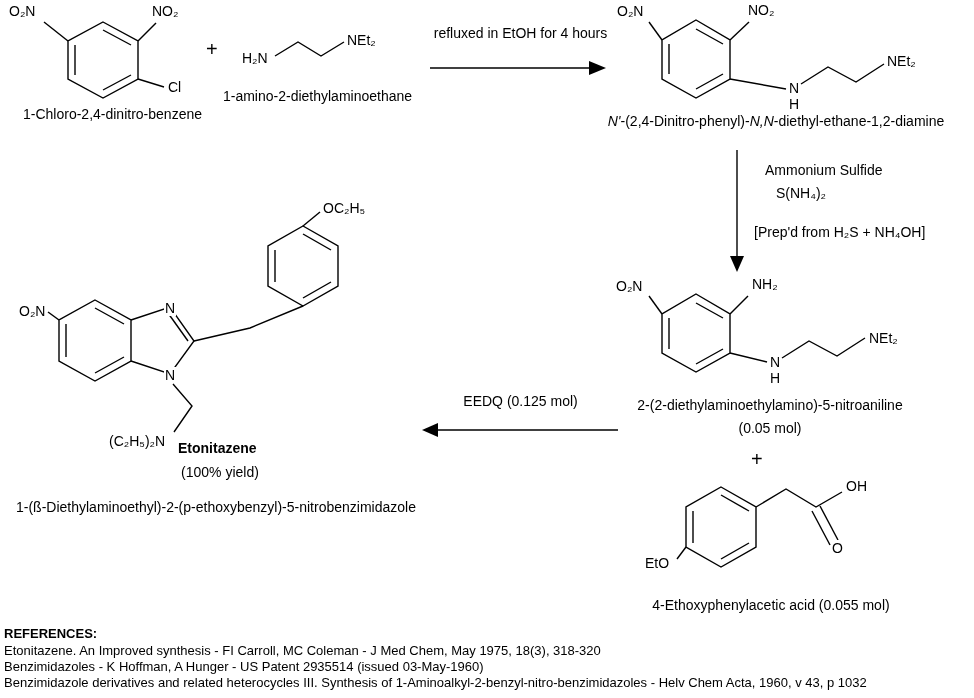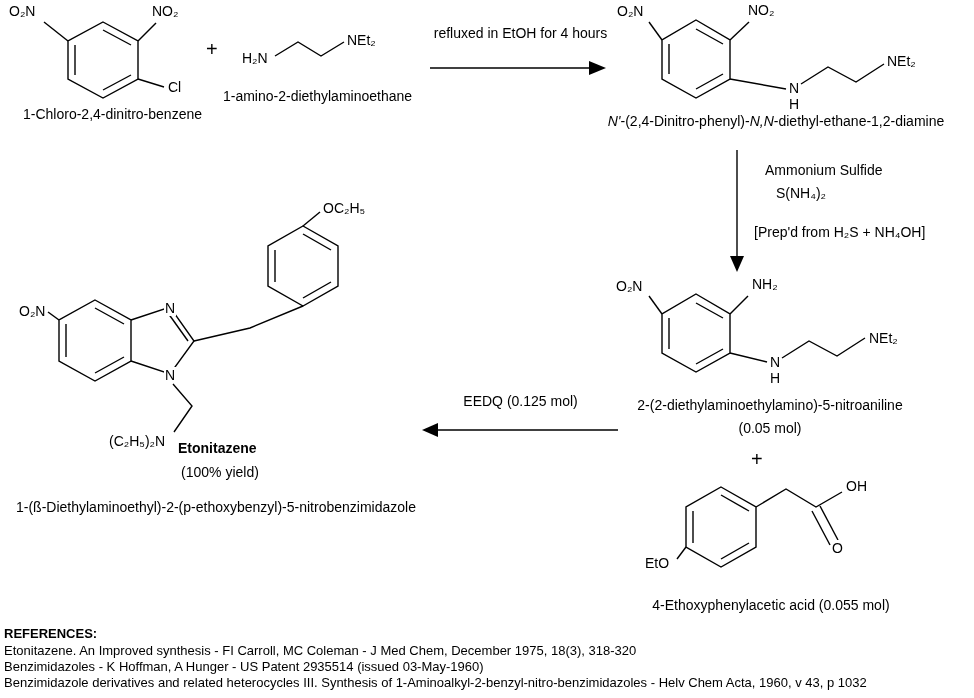--- a/index.html
+++ b/index.html
@@ -155,17 +155,17 @@
   <div class="atom" style="left:322px;top:200px">OC₂H₅</div>
   <div class="atom" style="left:18px;top:303px">O₂N</div>
   <div class="atom" style="left:164px;top:300px">N</div>
   <div class="atom" style="left:164px;top:367px">N</div>
   <div class="atom" style="left:108px;top:433px">(C₂H₅)₂N</div>
   <div class="t b" style="left:178px;top:440px">Etonitazene</div>
   <div class="t ctr" style="left:160px;top:464px;width:120px">(100% yield)</div>
   <div class="t" style="left:16px;top:499px">1-(ß-Diethylaminoethyl)-2-(p-ethoxybenzyl)-5-nitrobenzimidazole</div>
 
   <div class="ref b" style="left:4px;top:626px">REFERENCES:</div>
-  <div class="ref" style="left:4px;top:643px">Etonitazene. An Improved synthesis - FI Carroll, MC Coleman - J Med Chem, December 1975, 18(3), 318-320</div>
+  <div class="ref" style="left:4px;top:643px">Etonitazene. An Improved synthesis - FI Carroll, MC Coleman - J Med Chem, May 1975, 18(3), 318-320</div>
   <div class="ref" style="left:4px;top:659px">Benzimidazoles - K Hoffman, A Hunger - US Patent 2935514 (issued 03-May-1960)</div>
   <div class="ref" style="left:4px;top:675px">Benzimidazole derivatives and related heterocycles III. Synthesis of 1-Aminoalkyl-2-benzyl-nitro-benzimidazoles - Helv Chem Acta, 1960, v 43, p 1032</div>
 
 </div>
 
 </body></html>

